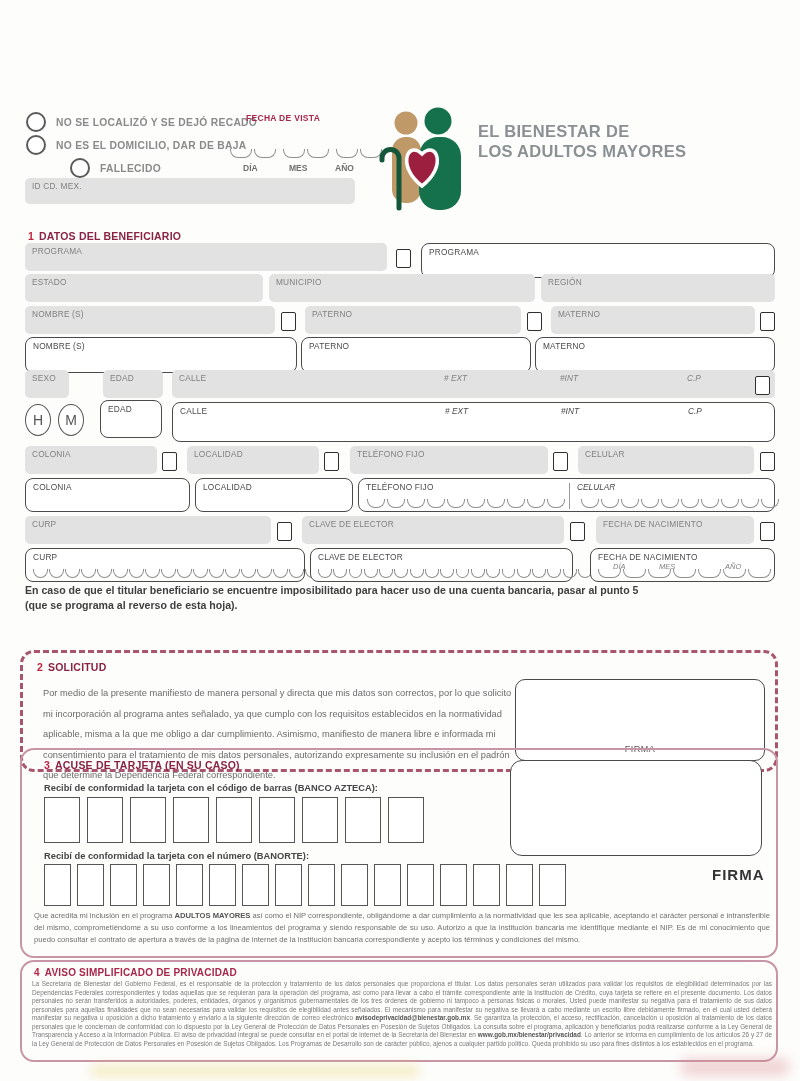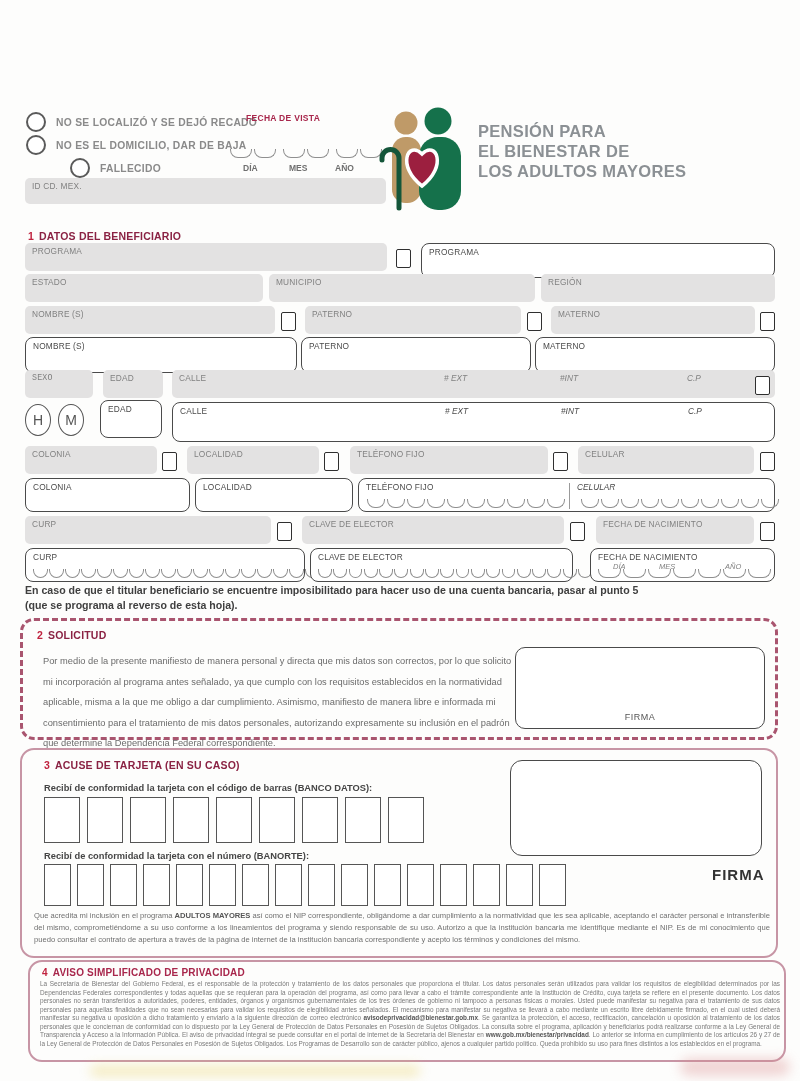--- a/index.html
+++ b/index.html
@@ -40,23 +40,23 @@
   .ck{display:inline-block;width:12px;height:12px;border:1px solid #9a9a9a;background:#fff;color:#c0233f;font-size:11px;line-height:11px;text-align:center;vertical-align:-2px;margin:0 2px;font-weight:bold;}
   .s1hdr{position:absolute;left:28px;top:230px;font-size:10.5px;font-weight:bold;color:#8a2243;letter-spacing:.2px;}
   .num{color:#c0233f;margin-right:5px;}
   
   .sexcirc{position:absolute;width:26px;height:32px;border:1.5px solid #555;border-radius:50%;background:#fff;color:#555;font-size:14px;display:flex;align-items:center;justify-content:center;box-sizing:border-box;}
   .vdiv{position:absolute;width:1px;background:#9a9a9a;}
   .bumps-in{position:absolute;bottom:3px;display:flex;gap:2px;}
   
   .note{position:absolute;left:25px;top:583px;width:720px;color:#3f3f3f;font-size:10.6px;font-weight:bold;line-height:14.5px;}
   .secbox{position:absolute;left:20px;width:758px;border-radius:14px;box-sizing:border-box;}
-  .sec2box{top:618px;height:122px;border:3px dashed #a9556f;}
+  .sec2box{top:650px;height:122px;border:3px dashed #a9556f;}
   .sec3box{top:748px;height:210px;border:2px solid #c795a5;}
-  .sec4box{top:960px;height:102px;border:2px solid #c795a5;margin-left:8px;}
+  .sec4box{top:960px;height:102px;border:2px solid #c795a5;}
   .sechdr{position:absolute;font-size:10.5px;font-weight:bold;color:#8a2243;letter-spacing:.2px;}
   .sec2body{position:absolute;left:20px;top:30px;width:472px;color:#6b6b6b;font-size:9.3px;line-height:20.5px;}
   .firmabox{position:absolute;background:#fff;border:1.5px solid #4a4a4a;border-radius:10px;box-sizing:border-box;}
   .firmalbl{position:absolute;bottom:6px;width:100%;text-align:center;color:#555;font-size:9px;letter-spacing:.5px;}
   .cardlbl{position:absolute;color:#454545;font-size:9.3px;font-weight:bold;}
   .cells{position:absolute;display:flex;}
   .cellA{width:36px;height:46px;border:1.4px solid #555;background:#fff;margin-right:7px;box-sizing:border-box;}
   .cellB{width:27px;height:42px;border:1.4px solid #555;background:#fff;margin-right:6px;box-sizing:border-box;}
   .bigfirma{position:absolute;left:690px;top:116px;color:#333;font-size:15px;font-weight:bold;letter-spacing:1px;}
   .smalltx{position:absolute;left:12px;top:160px;width:736px;color:#6f6f6f;font-size:7.6px;line-height:12.2px;text-align:justify;}
@@ -106,26 +106,25 @@
 
   <svg class="plogo" width="108" height="108" viewBox="0 0 108 108">
     <circle cx="40" cy="17" r="11.5" fill="#bf9a68"></circle>
     <rect x="26" y="31" width="29" height="66" rx="13.5" fill="#bf9a68"></rect>
     <circle cx="72" cy="15" r="13.5" fill="#15714b"></circle>
     <rect x="53" y="31" width="42" height="73" rx="19" fill="#15714b"></rect>
     <path d="M33 102 V52 a8.5 8.5 0 0 0 -17 0 v2" fill="none" stroke="#14563a" stroke-width="5" stroke-linecap="round"></path>
     <path d="M56 80 C30 60 42 34 56 48 C70 34 82 60 56 80 Z" fill="#9c1f3f" stroke="#fff" stroke-width="3.5"></path>
   </svg>
   <div class="plogo-txt">
-    <div>PENSIÓN PARA</div>
     <div>EL BIENESTAR DE</div>
     <div>LOS ADULTOS MAYORES</div>
   </div>
 
-  <div class="gbox" style="left:25px;top:178px;width:330px;height:26px;padding-left:31px;">
+  <div class="gbox" style="left:25px;top:178px;width:330px;height:26px;">
     <span class="flbl">ID CD. MEX.</span>
   </div>
 
 
   <div class="s1hdr">
     <span class="num">1</span><span>DATOS DEL BENEFICIARIO</span>
   </div>
 
   <div class="gbox" style="left:25px;top:243px;width:362px;height:28px;">
     <span class="flbl">PROGRAMA</span>
@@ -161,21 +160,21 @@
   <div class="wbox" style="left:25px;top:337px;width:272px;height:36px;">
     <span class="flbl">NOMBRE (S)</span>
   </div>
   <div class="wbox" style="left:301px;top:337px;width:230px;height:36px;">
     <span class="flbl">PATERNO</span>
   </div>
   <div class="wbox" style="left:535px;top:337px;width:240px;height:36px;">
     <span class="flbl">MATERNO</span>
   </div>
 
-  <div class="gbox" style="left:25px;top:370px;width:68px;height:28px;font-family:Liberation Mono, monospace;">
+  <div class="gbox" style="left:25px;top:370px;width:44px;height:28px;">
     <span class="flbl">SEXO</span>
   </div>
   <div class="gbox" style="left:103px;top:370px;width:60px;height:28px;">
     <span class="flbl">EDAD</span>
   </div>
   <div class="gbox" style="left:172px;top:370px;width:603px;height:28px;">
     <span class="flbl">CALLE</span>
     <span class="inlbl" style="left:272px;"># EXT</span>
     <span class="inlbl" style="left:388px;">#INT</span>
     <span class="inlbl" style="left:515px;">C.P</span>
@@ -338,21 +337,21 @@
     <div class="sec2body">Por medio de la presente manifiesto de manera personal y directa que mis datos son correctos,  por lo que solicito mi incorporación al programa antes señalado, ya que cumplo con los requisitos establecidos en la normatividad aplicable, misma a la que me obligo a dar cumplimiento. Asimismo, manifiesto de manera libre e informada mi consentimiento para el tratamiento de mis datos personales, autorizando expresamente su inclusión en el padrón que determine la Dependencia Federal correspondiente.</div>
     <div class="firmabox" style="left:492px;top:26px;width:250px;height:82px;">
       <span class="firmalbl">FIRMA</span>
     </div>
   </div>
 
   <div class="secbox sec3box">
     <div class="sechdr" style="left:22px;top:9px;">
       <span class="num">3</span><span>ACUSE DE TARJETA (EN SU CASO)</span>
     </div>
-    <div class="cardlbl" style="left:22px;top:33px;">Recibí de conformidad la tarjeta con el código de barras (BANCO DATOS):</div>
+    <div class="cardlbl" style="left:22px;top:33px;">Recibí de conformidad la tarjeta con el código de barras (BANCO AZTECA):</div>
     <div class="cells" style="left:22px;top:47px;">
       <span class="cellA"></span>
     <span class="cellA"></span>
         <span class="cellA"></span>
         <span class="cellA"></span>
         <span class="cellA"></span>
         <span class="cellA"></span>
         <span class="cellA"></span>
         <span class="cellA"></span>
         <span class="cellA"></span>

